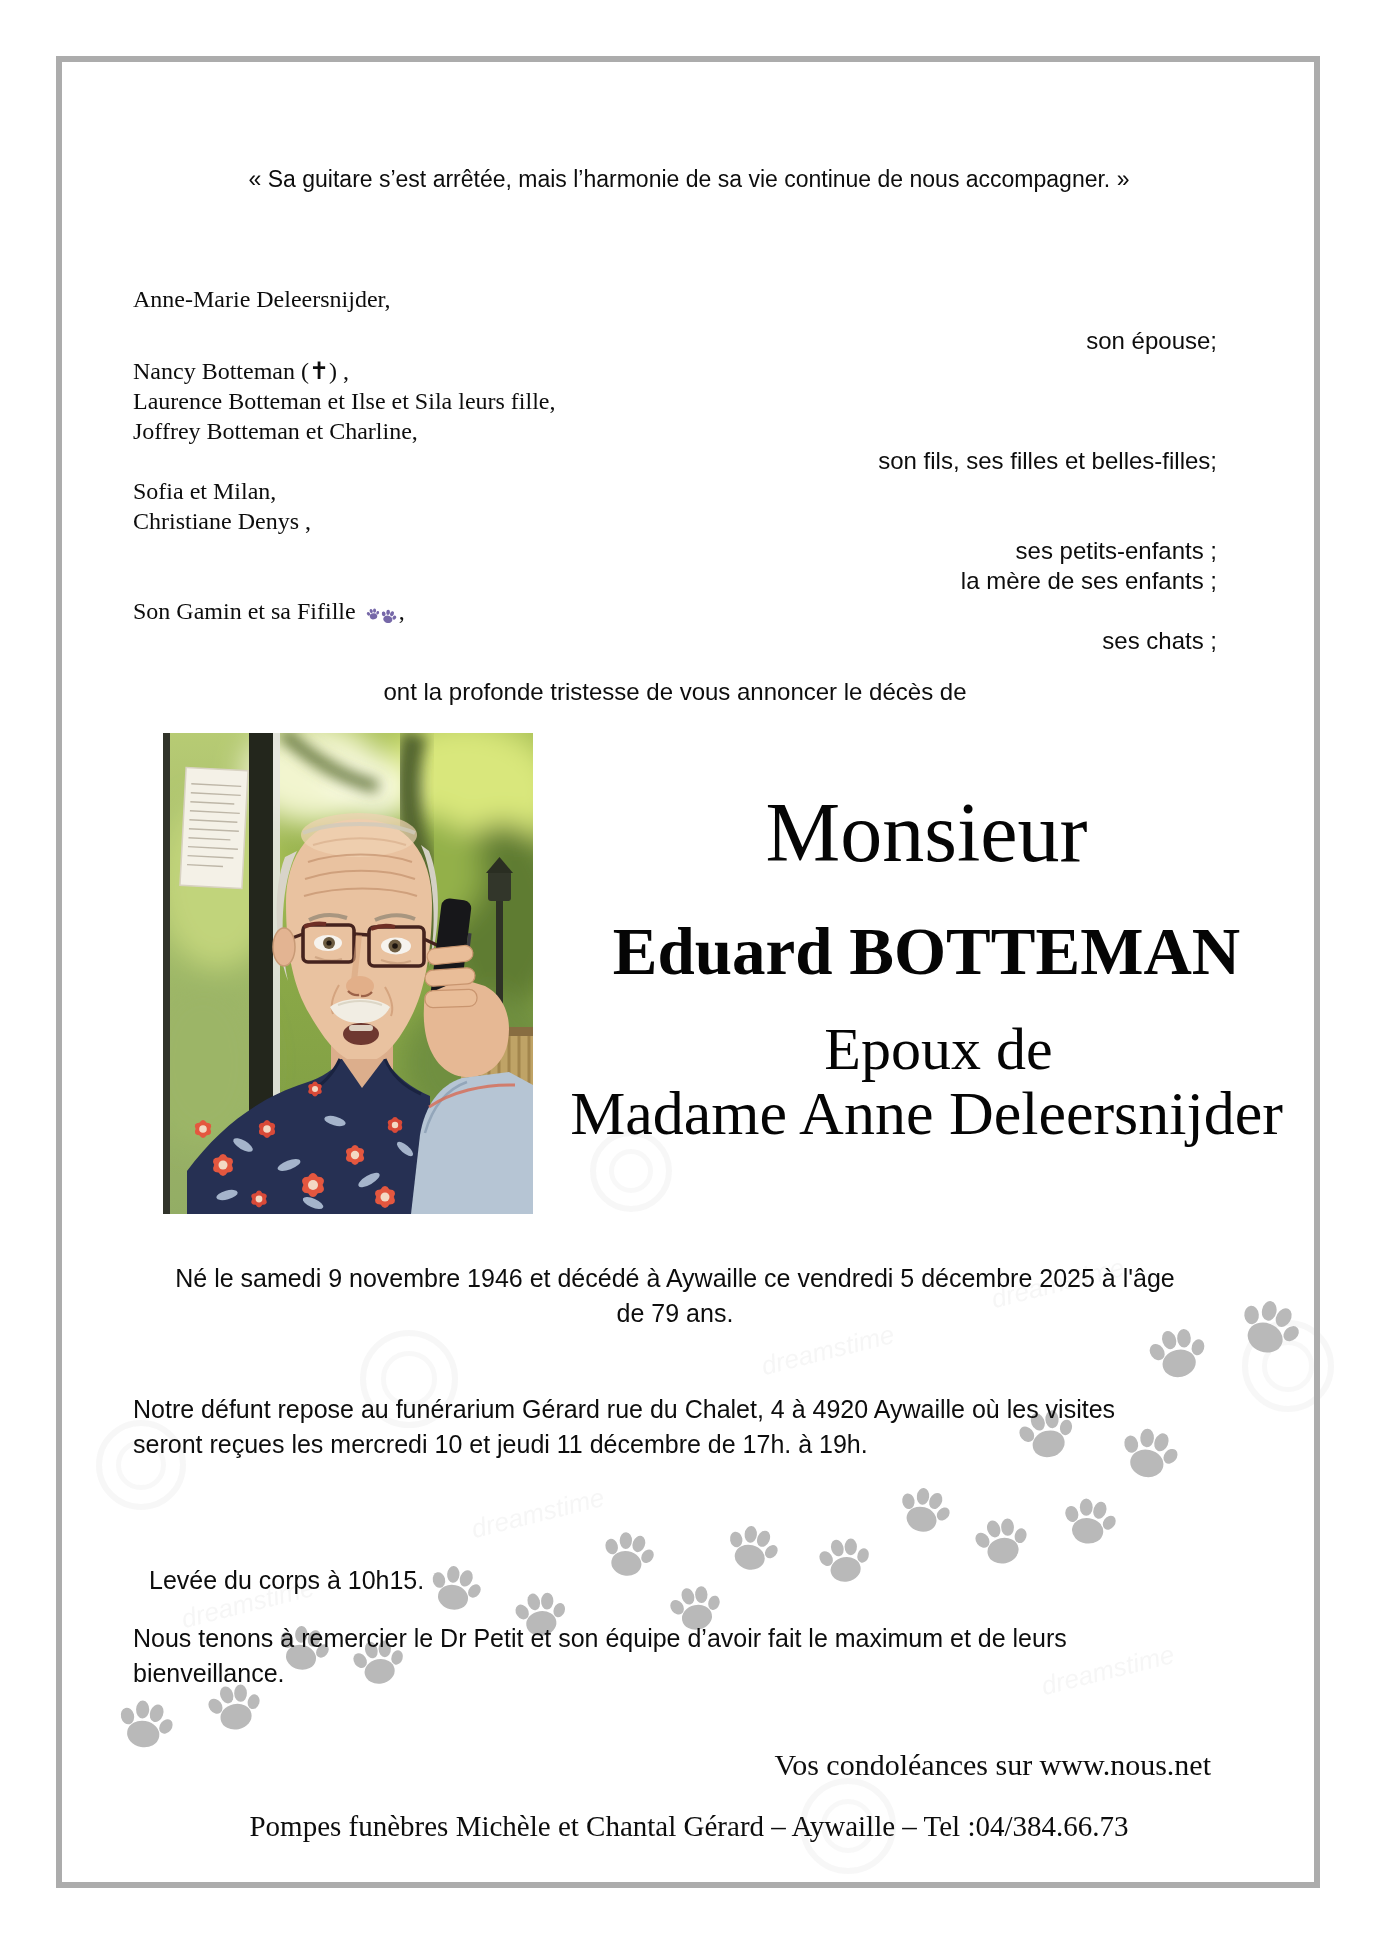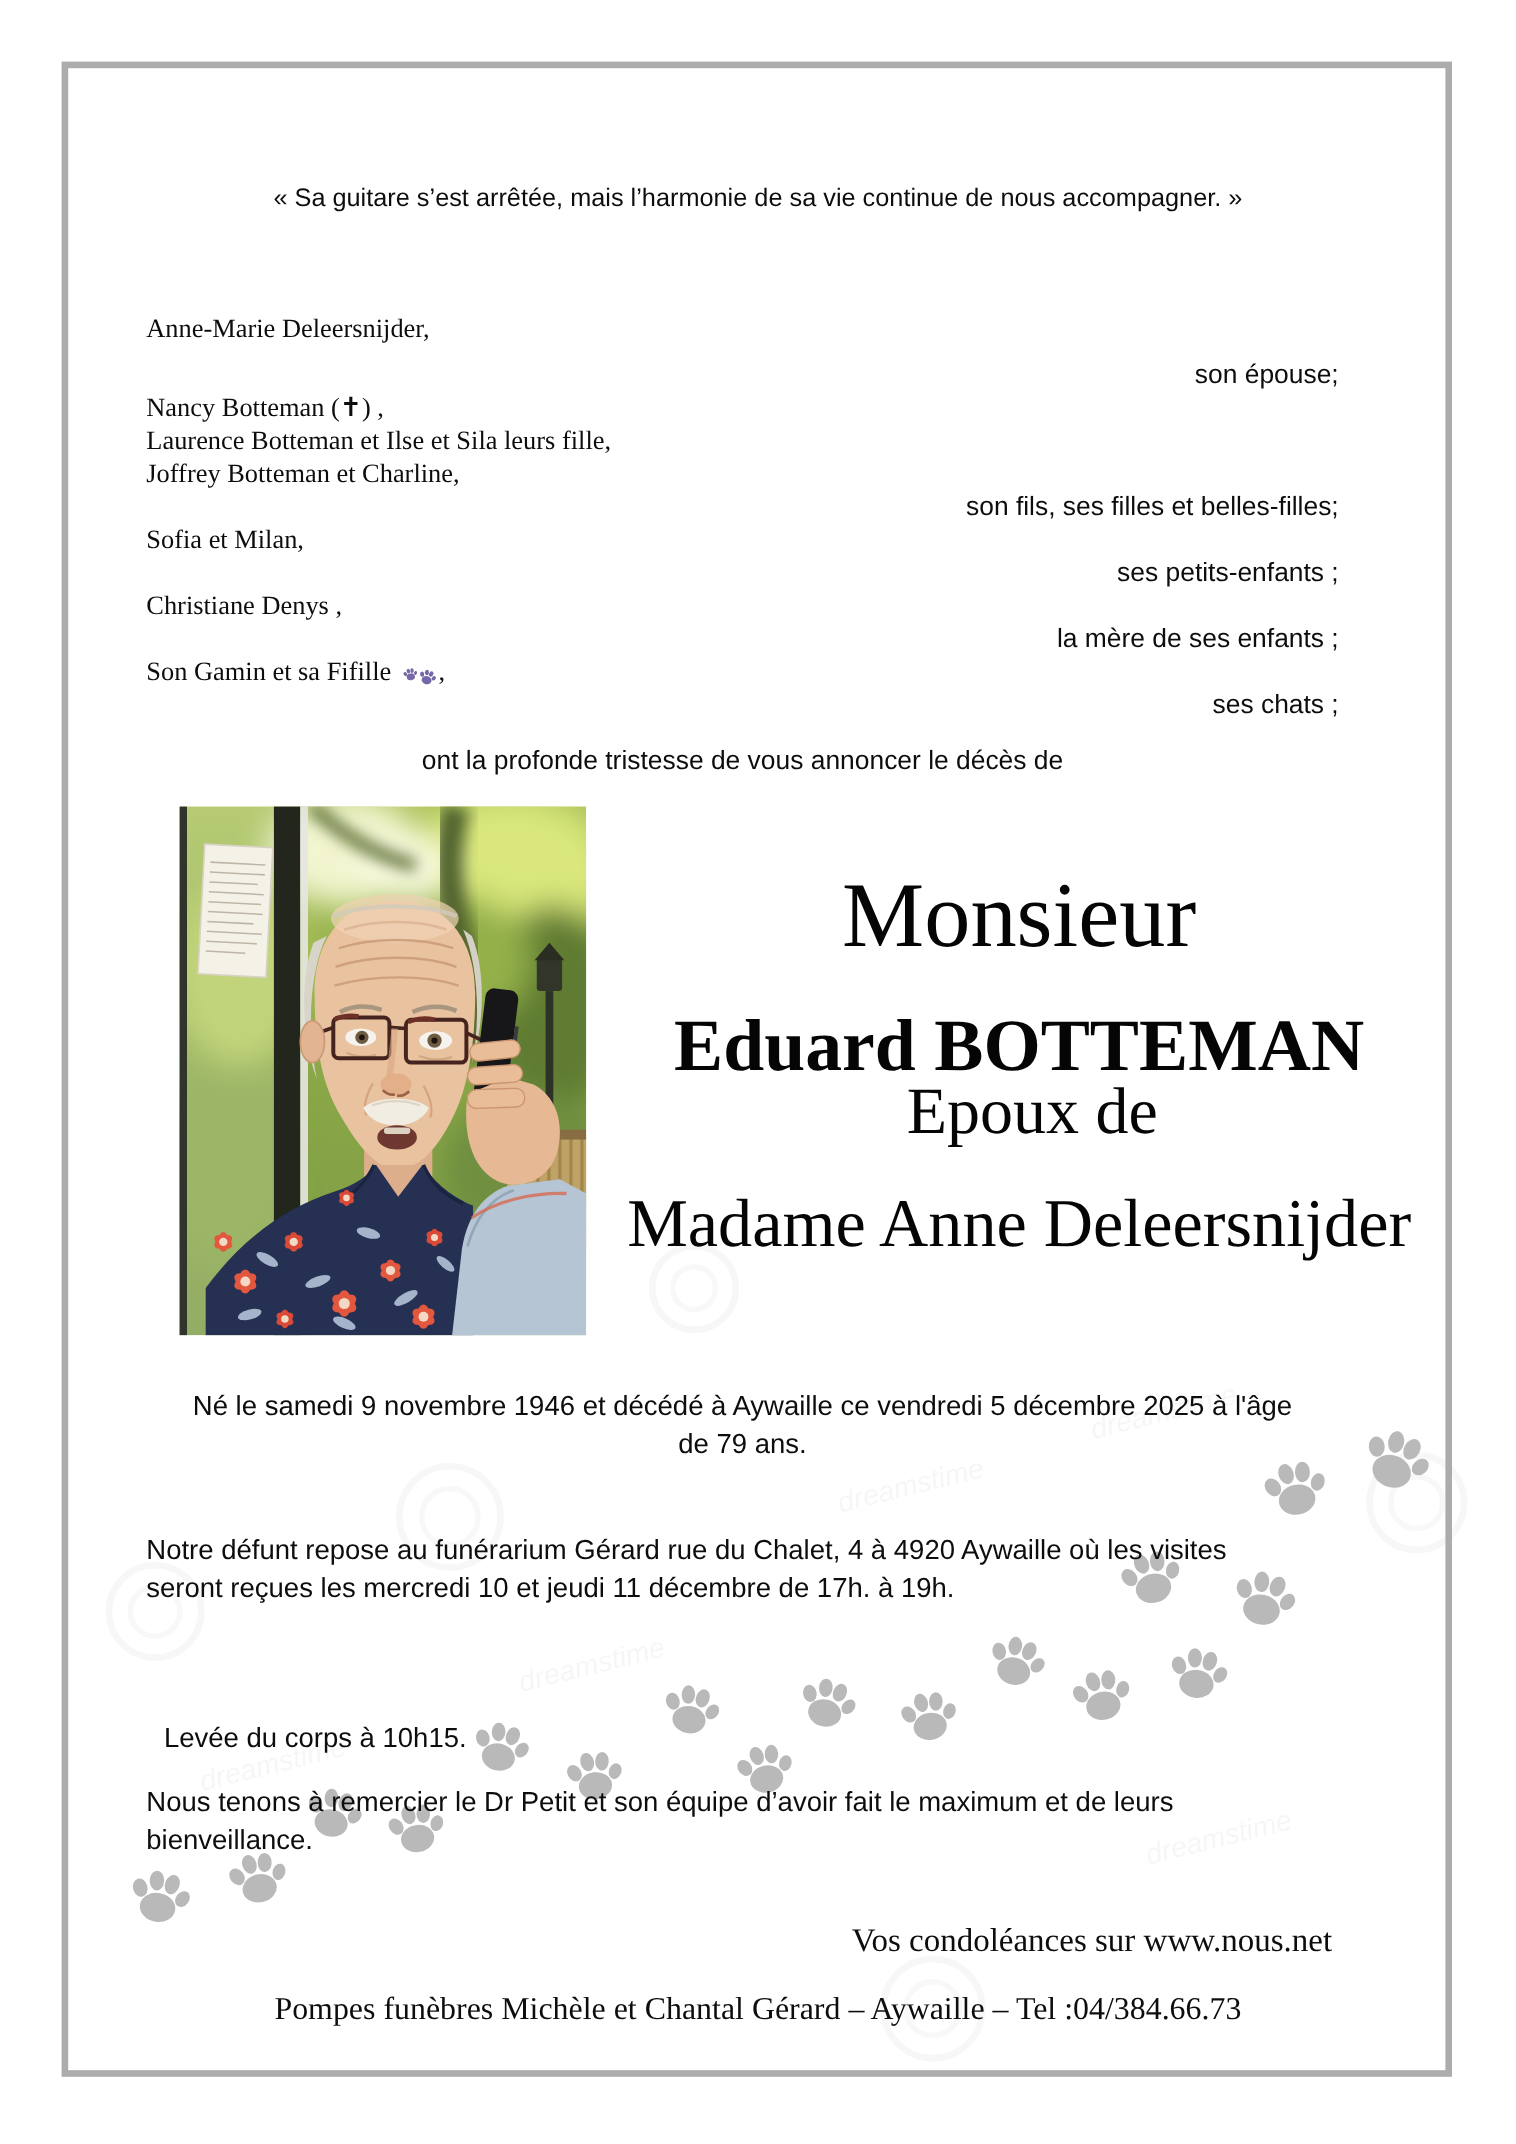--- a/index.html
+++ b/index.html
@@ -32,21 +32,21 @@
   .photo{
     position:absolute;left:163px;top:733px;width:370px;height:481px;z-index:2;
     overflow:hidden;
   }
   .titles{
     position:absolute;left:533px;width:787px;top:0;z-index:2;text-align:center;
     font-family:"Liberation Serif","DejaVu Serif",serif;color:#050505;
   }
   .t-monsieur{position:absolute;left:0;right:0;top:791px;font-size:84px;line-height:1;}
   .t-name{position:absolute;left:0;right:0;top:918px;font-size:67px;line-height:1;font-weight:bold;}
-  .t-epoux{position:absolute;left:0;right:0;top:980px;font-size:60px;line-height:1;padding-left:24px;}
+  .t-epoux{position:absolute;left:0;right:0;top:1019px;font-size:60px;line-height:1;padding-left:24px;}
   .t-madame{position:absolute;left:0;right:0;top:1082px;font-size:62px;line-height:1;}
   .para{position:absolute;left:133px;right:161px;font-size:25px;line-height:35px;z-index:2;}
   .para.centered{text-align:center;}
   .birth{top:1261px;}
   .repose{top:1392px;}
   .ceremony{top:1478px;}
   .levee{top:1563px;margin-left:16px;}
   .thanks{top:1621px;}
   .condolences{
     position:absolute;right:167px;top:1748px;font-family:"Liberation Serif","DejaVu Serif",serif;
@@ -103,22 +103,22 @@
   <div class="quote">« Sa guitare s’est arrêtée, mais l’harmonie de sa vie continue de nous accompagner. »</div>
 
   <div class="family">
     <div class="row left gap-after"><span>Anne-Marie Deleersnijder,</span></div>
     <div class="row right"><span>son épouse;</span></div>
     <div class="row left"><span>Nancy Botteman (✝) ,</span></div>
     <div class="row left"><span>Laurence Botteman et Ilse et Sila leurs fille,</span></div>
     <div class="row left"><span>Joffrey Botteman et Charline,</span></div>
     <div class="row right"><span>son fils, ses filles et belles-filles;</span></div>
     <div class="row left"><span>Sofia et Milan,</span></div>
+    <div class="row left"><span>Christiane Denys ,</span></div>
     <div class="row right"><span>ses petits-enfants ;</span></div>
-    <div class="row left"><span>Christiane Denys ,</span></div>
     <div class="row right"><span>la mère de ses enfants ;</span></div>
     <div class="row left">
       <span>Son Gamin et sa Fifille</span><span class="inline-paws"><svg width="14" height="14" viewBox="0 0 100 100" style="transform:rotate(-12deg)">
             <use href="#paw-shape" fill="#7668a8"></use>
           </svg><svg width="17" height="17" viewBox="0 0 100 100" style="transform:translateY(4px) rotate(14deg)">
             <use href="#paw-shape" fill="#7668a8"></use>
           </svg></span><span>,</span>
     </div>
     <div class="row right"><span>ses chats ;</span></div>
   </div>

